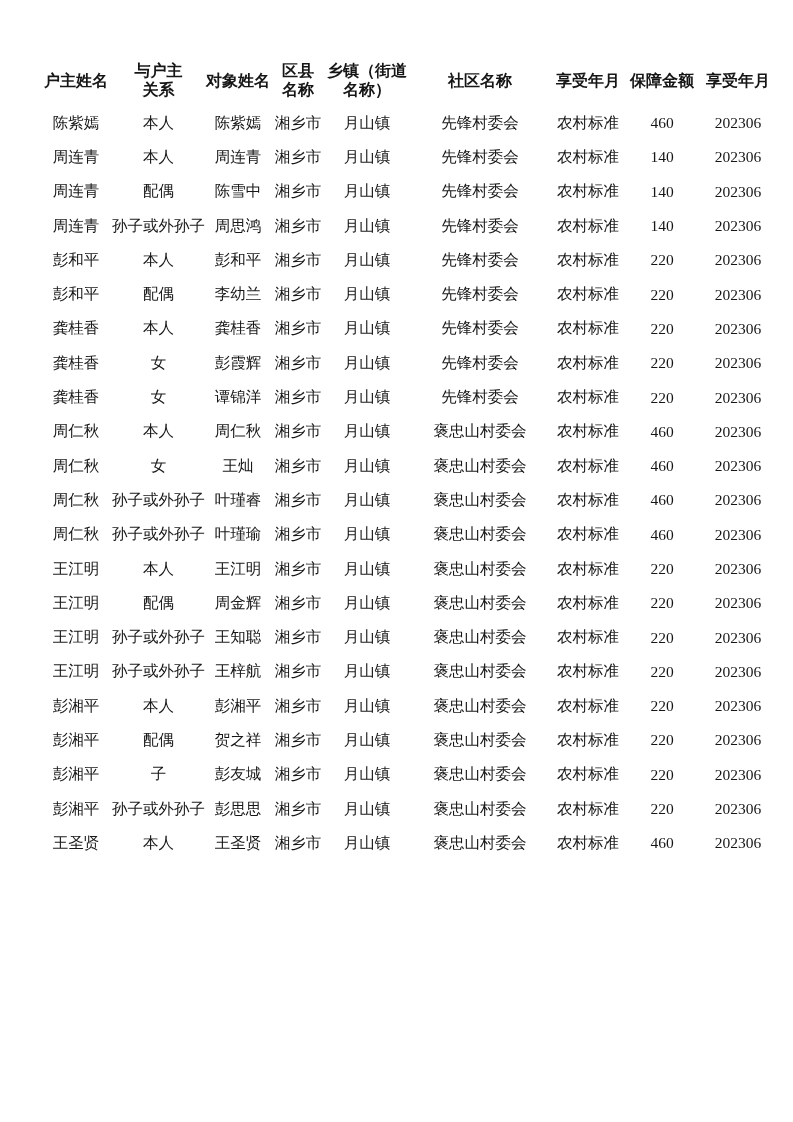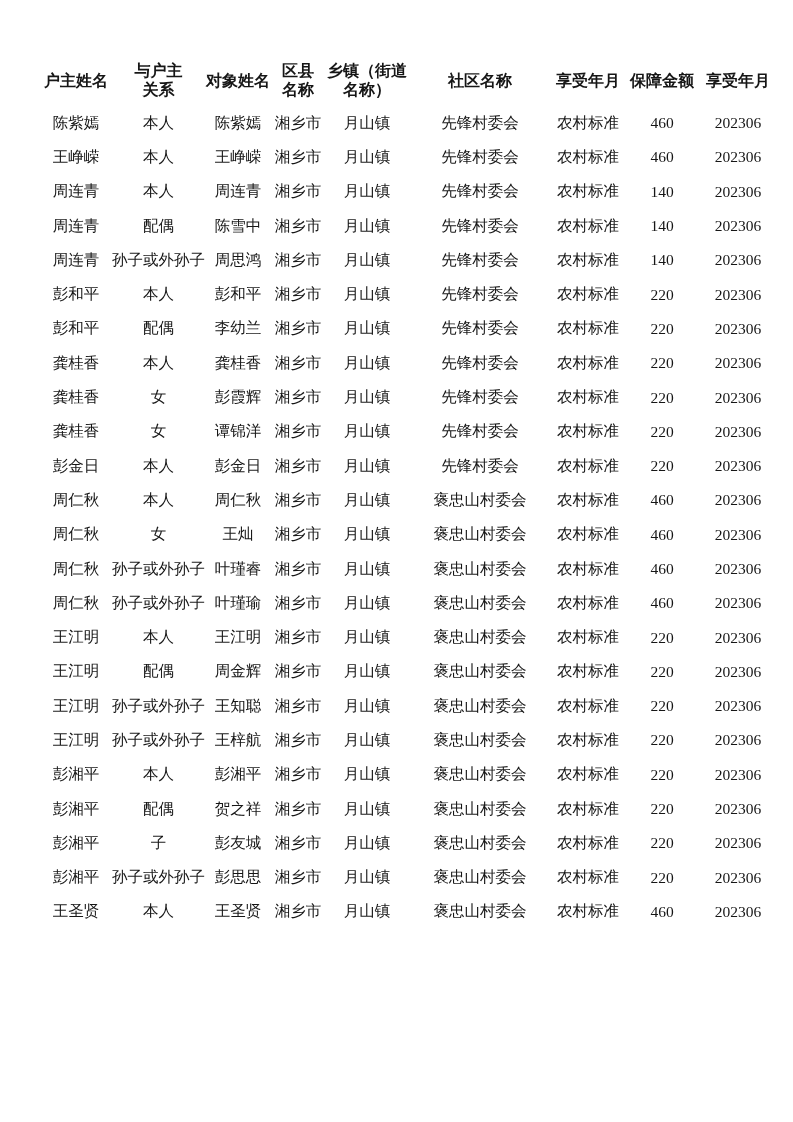--- a/index.html
+++ b/index.html
@@ -96,31 +96,20 @@
           <td>本人</td>
           <td>陈紫嫣</td>
           <td>湘乡市</td>
           <td>月山镇</td>
           <td>先锋村委会</td>
           <td>农村标准</td>
           <td>460</td>
           <td>202306</td>
         </tr>
         <tr>
-          <td>王峥嵘</td>
-          <td>本人</td>
-          <td>王峥嵘</td>
-          <td>湘乡市</td>
-          <td>月山镇</td>
-          <td>先锋村委会</td>
-          <td>农村标准</td>
-          <td>460</td>
-          <td>202306</td>
-        </tr>
-        <tr>
           <td>周连青</td>
           <td>本人</td>
           <td>周连青</td>
           <td>湘乡市</td>
           <td>月山镇</td>
           <td>先锋村委会</td>
           <td>农村标准</td>
           <td>140</td>
           <td>202306</td>
         </tr>
@@ -187,31 +176,20 @@
           <td>月山镇</td>
           <td>先锋村委会</td>
           <td>农村标准</td>
           <td>220</td>
           <td>202306</td>
         </tr>
         <tr>
           <td>龚桂香</td>
           <td>女</td>
           <td>谭锦洋</td>
-          <td>湘乡市</td>
-          <td>月山镇</td>
-          <td>先锋村委会</td>
-          <td>农村标准</td>
-          <td>220</td>
-          <td>202306</td>
-        </tr>
-        <tr>
-          <td>彭金日</td>
-          <td>本人</td>
-          <td>彭金日</td>
           <td>湘乡市</td>
           <td>月山镇</td>
           <td>先锋村委会</td>
           <td>农村标准</td>
           <td>220</td>
           <td>202306</td>
         </tr>
         <tr>
           <td>周仁秋</td>
           <td>本人</td>

